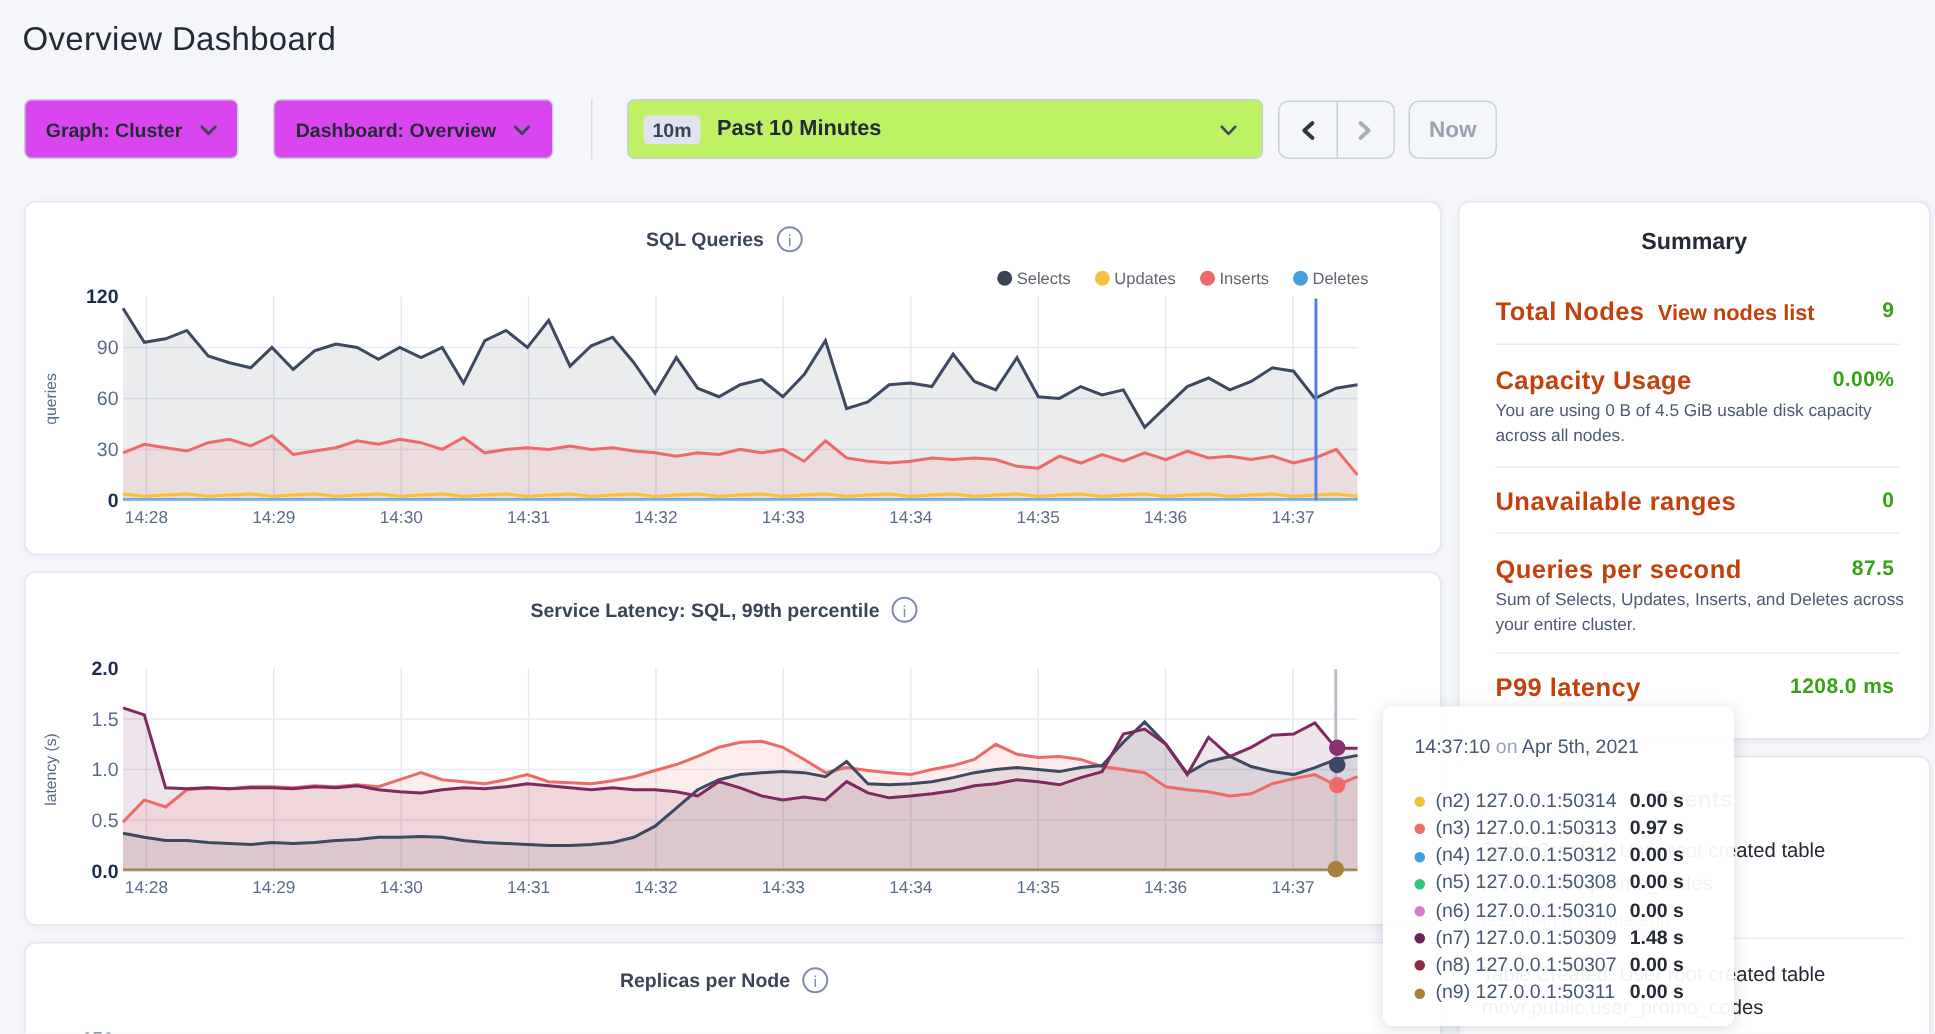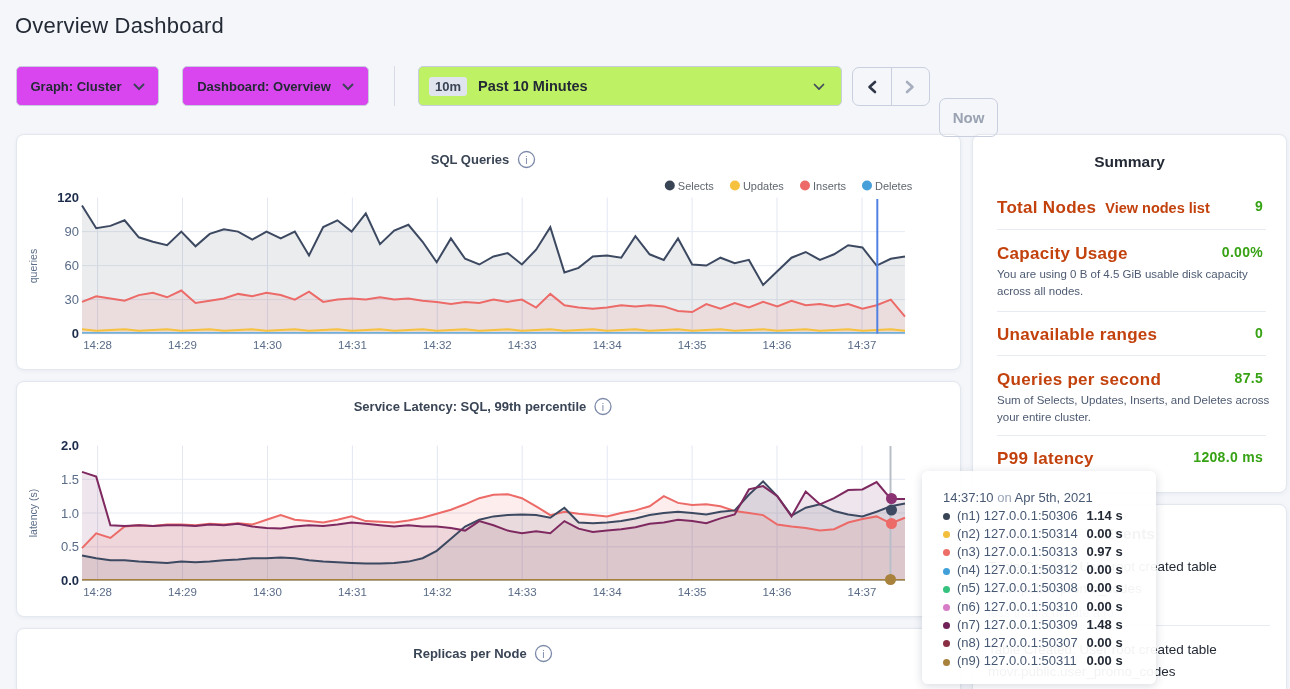--- a/index.html
+++ b/index.html
@@ -19,21 +19,21 @@
 .badge10 { background:#e0e4ee; border-radius:3px; font-size:13px; font-weight:bold; color:#394455;
   padding:2px 6px; margin-left:10px; }
 .tstext { font-size:14.5px; font-weight:bold; color:#242a35; margin-left:11px; }
 .tschev { position:absolute; right:16px; top:16px; }
 .arrowgrp { position:absolute; left:852px; top:67px; width:78px; height:39px;
   border:1px solid #c9cfde; border-radius:7px; display:flex; z-index:2; }
 .arrowgrp .half { flex:1; display:flex; align-items:center; justify-content:center; }
 .arrowgrp .half + .half { border-left:1px solid #c9cfde; }
 .nowbtn { position:absolute; left:939px; top:67px; width:59px; height:39px;
   border:1px solid #c9cfde; border-radius:7px; display:flex; align-items:center; justify-content:center;
-  font-size:15px; font-weight:bold; color:#9aa2b1; z-index:2;margin-top:31px; }
+  font-size:15px; font-weight:bold; color:#9aa2b1; z-index:2; }
 .sumrow { position:absolute; left:997px; width:266px; display:flex; justify-content:space-between; z-index:2; }
 .sumlbl { font-size:17px; font-weight:bold; color:#c2410c; letter-spacing:0.3px; }
 .sumval { font-size:14px; font-weight:bold; color:#36a214; letter-spacing:0.3px; }
 .sumdesc { position:absolute; left:997px; width:280px; font-size:11.5px; color:#4d5a71; line-height:16.8px; z-index:2; }
 .sumdiv { position:absolute; left:997px; width:269px; height:1px; background:#e8ebf1; z-index:2; }
 .tooltip { position:absolute; left:921.5px; top:470.5px; width:234px; height:213px;
   background:rgba(255,255,255,0.94); border-radius:6px; z-index:10;
   box-shadow:0 2px 10px rgba(40,50,80,0.18); }
 .ttitle { position:absolute; left:21.5px; top:19px; font-size:13px; color:#475872; }
 .ttitle .on { color:#9aa4b5; }
@@ -216,25 +216,20 @@
 <text x="470" y="658" text-anchor="middle" font-size="13" font-weight="bold" fill="#394455">Replicas per Node</text>
 <g stroke="#7c89a9" fill="none">
       <circle cx="543.5" cy="653.5" r="8" stroke-width="1.3"></circle>
     </g>
 <text x="543.5" y="658" text-anchor="middle" font-size="10.5" fill="#7c89a9">i</text>
 <text x="76" y="697.5" text-anchor="end" font-size="13" font-weight="bold" fill="#1c2c4a">150</text>
 </svg>
 
 <div class="tooltip">
 <div class="ttitle">14:37:10 <span class="on">on</span> Apr 5th, 2021</div>
-<div class="trow" style="top:37.0px">
-      <span class="tdot" style="background:#394455"></span>
-      <span class="tlbl">(n1) 127.0.0.1:50306</span>
-      <span class="tval">1.14 s</span>
-    </div>
 <div class="trow" style="top:55.2px">
       <span class="tdot" style="background:#f2be3c"></span>
       <span class="tlbl">(n2) 127.0.0.1:50314</span>
       <span class="tval">0.00 s</span>
     </div>
 <div class="trow" style="top:73.4px">
       <span class="tdot" style="background:#ed6e66"></span>
       <span class="tlbl">(n3) 127.0.0.1:50313</span>
       <span class="tval">0.97 s</span>
     </div>

